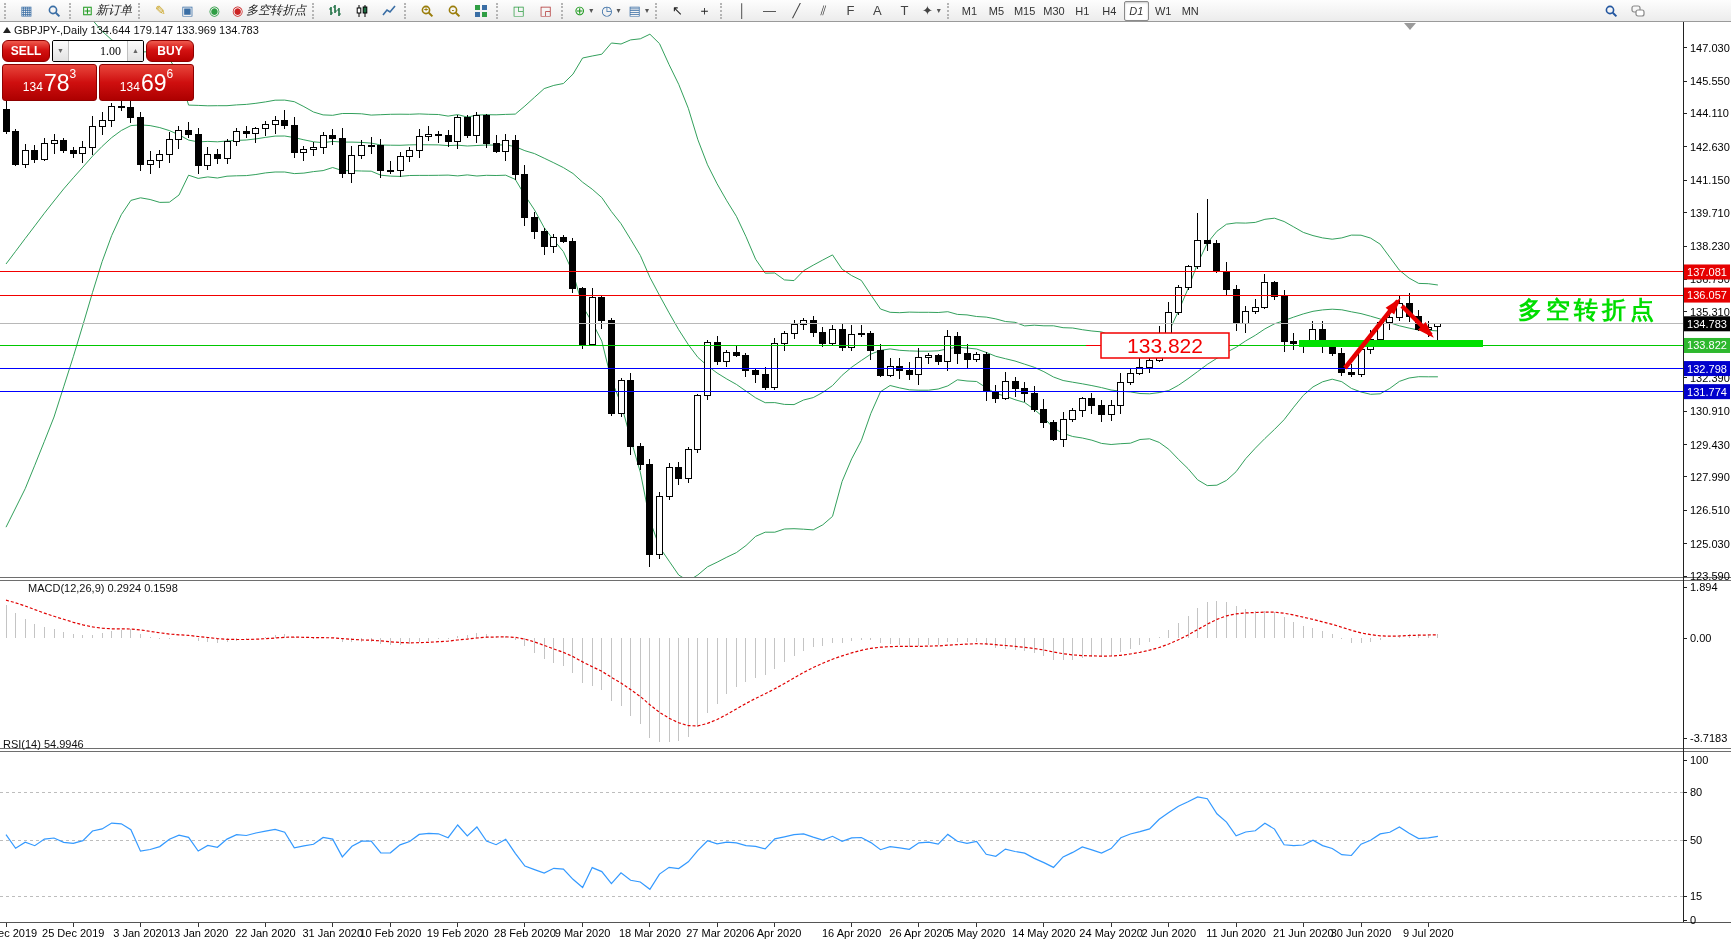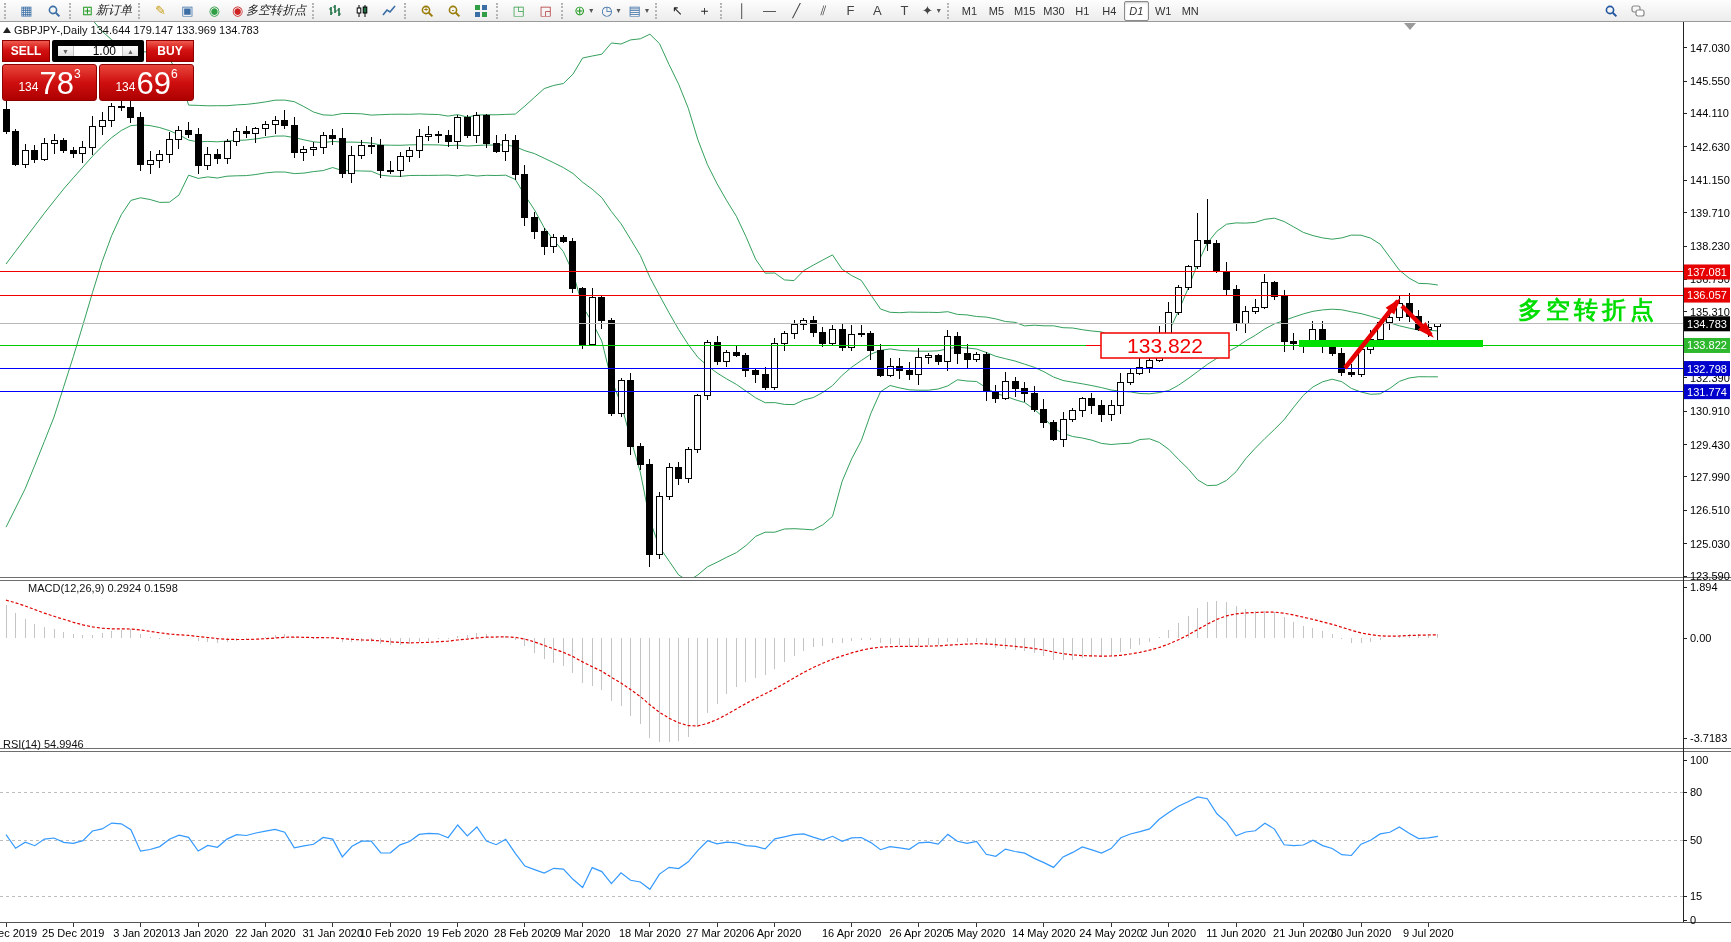--- a/index.html
+++ b/index.html
@@ -21,34 +21,34 @@
   .glyph{font-size:13px;line-height:13px;}
   
   .ohlc-line{position:absolute;top:24px;left:14px;z-index:5;font-size:11px;color:#111;}
   .ohlc-tri{position:absolute;top:27px;left:3px;z-index:5;width:0;height:0;
     border-left:4px solid transparent;border-right:4px solid transparent;border-bottom:6px solid #222;}
   .ind-label{position:absolute;left:3px;z-index:5;font-size:11px;color:#111;}
   
   .trade-panel{position:absolute;top:40px;left:2px;width:192px;z-index:6;font-family:"Liberation Sans",sans-serif;}
   .tp-row1{display:flex;height:22px;gap:2px;}
   .tp-btn{flex:0 0 46px;display:flex;align-items:center;justify-content:center;color:#fff;
-    font-size:12px;font-weight:bold;border-radius:0;border:1px solid #8e0000;
+    font-size:12px;font-weight:bold;border-radius:6px;border:1px solid #8e0000;
     background:linear-gradient(#ef5a4e,#d41212 45%,#b80000);cursor:pointer;}
-  .tp-spin{flex:1;display:flex;background:#fff;border:6px solid #000000;border-radius:2px;overflow:hidden;}
+  .tp-spin{flex:1;display:flex;background:#fff;border:1px solid #000000;border-radius:2px;overflow:hidden;font-family:Liberation Serif, serif;}
   .tp-spin-btn{width:15px;display:flex;align-items:center;justify-content:center;font-size:7px;color:#666;
     background:linear-gradient(#fbfbfb,#e3e3e3);cursor:pointer;}
   .tp-spin-btn.left{border-right:1px solid #c0c0c0;}
   .tp-spin-btn.right{border-left:1px solid #c0c0c0;}
   .tp-vol{flex:1;display:flex;align-items:center;justify-content:flex-end;padding-right:6px;font-size:12px;color:#000;}
   .tp-row2{display:flex;height:37px;gap:2px;margin-top:2px;}
   .tp-price{flex:1;display:flex;align-items:flex-end;justify-content:center;color:#fff;
     border-radius:3px;border:1px solid #8e0000;padding:1px 4px 2px 4px;
     background:linear-gradient(#e8463c,#cf0f0f 50%,#ad0000);cursor:pointer;}
   .tp-small{font-size:12px;margin:0 1px 4px 0;text-align:right;}
-  .tp-big{font-size:31px;line-height:29px;}
+  .tp-big{font-size:23px;line-height:29px;}
   .tp-sup{font-size:12px;align-self:flex-start;margin-top:1px;}
 </style>
 </head>
 <body>
 
 <svg id="cv" width="1731" height="942" style="position:absolute;top:0;left:0;z-index:1;">
     <rect x="0" y="0" width="1731" height="942" fill="#ffffff"></rect>
     <defs>
       <clipPath id="clipMain">
         <rect x="0" y="22" width="1683" height="555"></rect>

